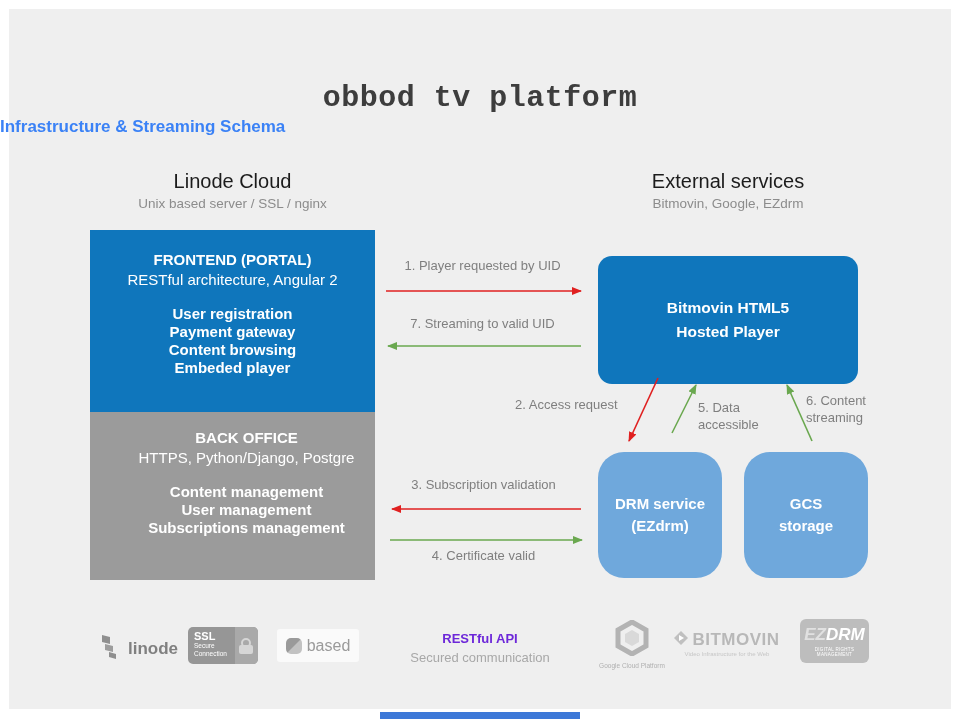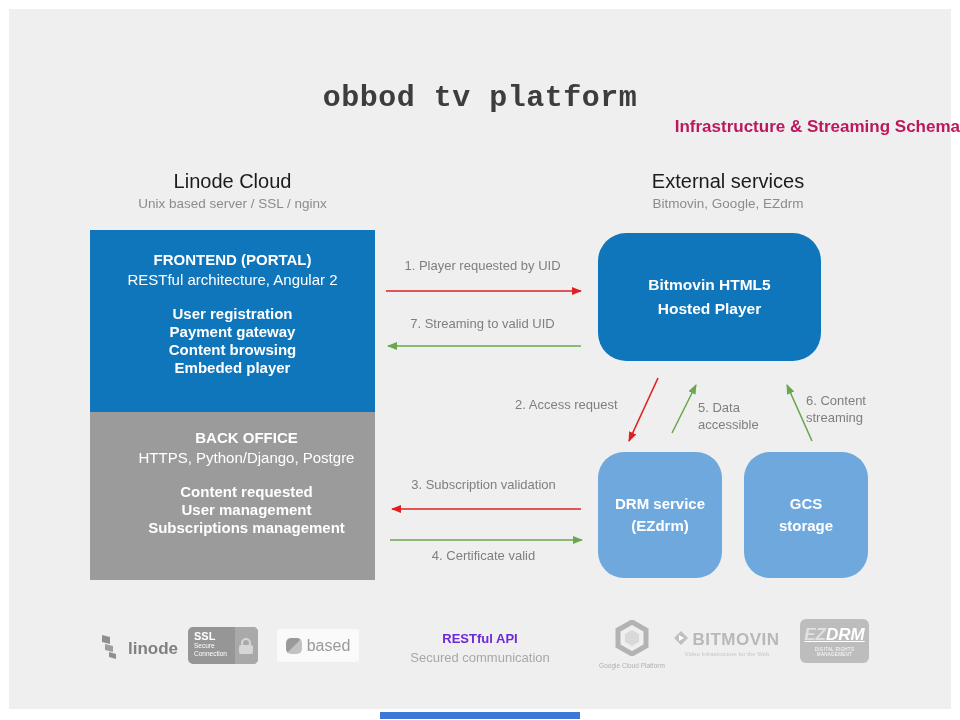--- a/index.html
+++ b/index.html
@@ -2,38 +2,38 @@
 <html><head>
 <meta charset="utf-8">
 <style>
   * { margin:0; padding:0; box-sizing:border-box; }
   html,body { width:960px; height:720px; background:#ffffff; font-family:"Liberation Sans", sans-serif; }
   .stage { position:relative; width:960px; height:720px; background:#ffffff; overflow:hidden; }
   .canvas { position:absolute; left:9px; top:9px; width:942px; height:700px; background:#efefef; }
 
   .main-title { position:absolute; left:0; top:81px; width:960px; text-align:center;
     font-size:30px; font-weight:bold; color:#3d3d3d; letter-spacing:0.5px;font-family:Liberation Mono, monospace; }
-  .main-subtitle { position:absolute; left:0; top:117px; width:960px; text-align:right;
-    font-size:17px; font-weight:bold; color:#be185d; }
+  .main-subtitle { position:absolute; left:0; top:117px; width:960px; text-align:left;
+    font-size:17px; font-weight:bold; color:#3b82f6; }
 
   .group-title { position:absolute; font-size:20px; color:#1c1c1c; text-align:center; }
   .group-subtitle { position:absolute; font-size:13.5px; color:#8c8c8c; text-align:center; }
   .gt-left { left:90px; top:170px; width:285px; }
   .gs-left { left:90px; top:196px; width:285px; }
   .gt-right { left:598px; top:170px; width:260px; }
   .gs-right { left:598px; top:196px; width:260px; }
 
   .box { position:absolute; color:#ffffff; text-align:center; }
   .box-frontend { left:90px; top:230px; width:285px; height:216px; background:#0f76bc; padding-top:21px; }
   .box-backoffice { left:90px; top:412px; width:285px; height:168px; background:#9b9b9b; padding-top:17px;padding-left:28px; }
   .box-title { font-size:15px; font-weight:bold; }
   .box-sub { font-size:15px; margin-top:3px; }
   .box-features { margin-top:17px; font-weight:bold; font-size:15px; line-height:18px; }
 
-  .box-player { left:598px; top:233px; width:223px; height:128px; background:#0f76bc; border-radius:28px;
+  .box-player { left:598px; top:256px; width:260px; height:128px; background:#0f76bc; border-radius:14px;
     display:flex; flex-direction:column; justify-content:center; font-size:15.5px; font-weight:bold; line-height:24px; }
   .box-drm { left:598px; top:452px; width:124px; height:126px; background:#6fa8dc; border-radius:26px;
     display:flex; flex-direction:column; justify-content:center; font-size:15px; font-weight:bold; line-height:22px; }
   .box-gcs { left:744px; top:452px; width:124px; height:126px; background:#6fa8dc; border-radius:26px;
     display:flex; flex-direction:column; justify-content:center; font-size:15px; font-weight:bold; line-height:22px; }
 
   .arrows { position:absolute; left:0; top:0; width:960px; height:720px; pointer-events:none; }
 
   .lbl { position:absolute; font-size:13px; color:#7f7f7f; }
   .lbl-f1 { left:380px; top:258px; width:205px; text-align:center; }
@@ -66,21 +66,21 @@
   .api-title { font-size:13px; font-weight:bold; color:#6d28d9; }
   .api-sub { font-size:13px; color:#a8a8a8; margin-top:4px; }
   .gcp-wrap { left:592px; top:620px; width:80px; text-align:center; }
   .gcp-label { font-size:6.5px; color:#b0b0b0; margin-top:2px; }
   .bitmovin-wrap { left:672px; top:630px; width:110px; text-align:center; }
   .bitmovin-row { display:flex; align-items:center; justify-content:center; }
   .bitmovin-text { font-size:17px; font-weight:bold; color:#b8b8b8; letter-spacing:0.5px; margin-left:4px; }
   .bitmovin-tagline { font-size:6px; color:#c6c6c6; margin-top:1px; }
   .ezdrm-badge { left:800px; top:619px; width:69px; height:44px; background:#bdbdbd; border-radius:6px;
     text-align:center; padding-top:7px; }
-  .ezdrm-text { font-size:17px; font-weight:bold; font-style:italic; color:#ffffff; line-height:17px;text-decoration:underline; }
+  .ezdrm-text { font-size:17px; font-weight:bold; font-style:italic; color:#ffffff; line-height:17px; }
   .ezdrm-ez { color:rgba(255,255,255,0.55); }
   .ezdrm-tagline { font-size:4.5px; color:#ffffff; margin-top:4px; letter-spacing:0.3px; }
 
   .bottom-bar { position:absolute; left:380px; top:712px; width:200px; height:7px; background:#3c78d8; }
 </style>
 </head>
 <body>
 
 <div class="stage">
   <div class="canvas"></div>
@@ -101,21 +101,21 @@
       <div>Payment gateway</div>
       <div>Content browsing</div>
       <div>Embeded player</div>
     </div>
   </div>
 
   <div class="box box-backoffice">
     <div class="box-title">BACK OFFICE</div>
     <div class="box-sub">HTTPS, Python/Django, Postgre</div>
     <div class="box-features">
-      <div>Content requested</div>
+      <div>Content management</div>
       <div>User management</div>
       <div>Subscriptions management</div>
     </div>
   </div>
 
   <div class="box box-player">
     <div>Bitmovin HTML5</div>
     <div>Hosted Player</div>
   </div>
 

